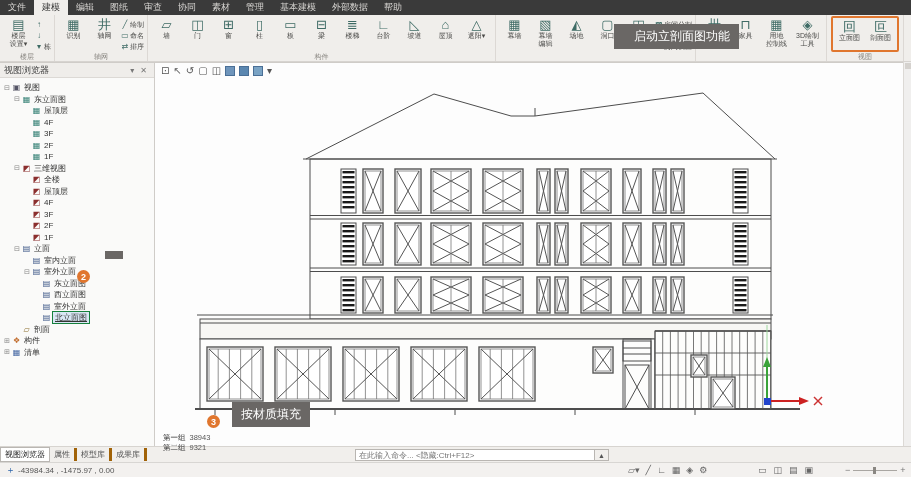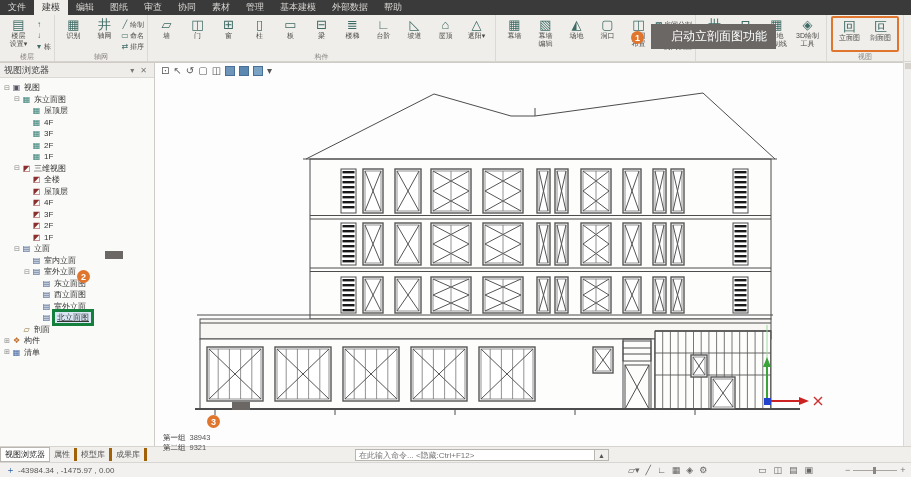--- a/index.html
+++ b/index.html
@@ -32,21 +32,21 @@
     background:#fafaf9; border-right:1px solid #cfccc8; border-top:1px solid #cfccc8; }
   #panelheader { height:15px; background:#efedea; border-bottom:1px solid #dcd9d5;
     display:flex; align-items:center; padding:0 4px; }
   #panelheader .t { flex:1; font-size:9px; color:#444; }
   #panelheader .hic { font-size:8px; color:#777; padding:0 3px; cursor:pointer; }
   #tree { padding-top:4px; }
   .trow { height:11.5px; display:flex; align-items:center; font-size:8px; color:#333; white-space:nowrap; }
   .trow .exp { width:8px; font-size:7px; color:#888; text-align:center; }
   .trow .tic { font-size:8px; width:11px; text-align:center; }
   .trow .lbl { padding:0 2px; }
-  .trow.sel .lbl { background:#d9e7f5; border:3px solid #15803d;text-decoration:underline; }
+  .trow.sel .lbl { background:#d9e7f5; border:1px solid #15803d;text-decoration:underline; }
 
   
   #canvas { position:absolute; left:155px; top:62px; width:748px; height:384px;
     background:#fdfdfd; border-top:1px solid #cfccc8; }
   #viewtools { position:absolute; left:6px; top:1px; height:14px; display:flex; align-items:center; gap:4px; }
   .vt { font-size:10px; color:#555; cursor:pointer; line-height:12px; }
   .cube { width:10px; height:10px; border:1px solid #4a6f96; cursor:pointer; }
   .cube.c1 { background:#6f95bb; } .cube.c2 { background:#5b87b0; } .cube.c3 { background:#7aa3c4; }
   #drawing { position:absolute; left:0; top:0; }
 
@@ -761,30 +761,31 @@
       <rect x="609" y="335" width="7" height="7" fill="#2244cc"></rect>
     </g>
   </svg>
 </div>
 
 <div id="scrollbar">
     <div class="sq"></div>
   </div>
 
 <div class="stepnum" style="left:631px; top:31px;">1</div>
-<div class="stepbox" style="left:651px; top:24px;padding-left:20px;">
+<div class="stepbox" style="left:614px; top:24px;padding-left:20px;">
   <div>启动立剖面图功能</div>
 </div>
 
 <div class="stepnum" style="left:77px; top:270px;">2</div>
 <div class="stepbox" style="left:105px; top:251px;">
 </div>
 
 <div class="stepnum" style="left:207px; top:415px;">3</div>
 <div class="stepbox" style="left:232px; top:402px;">
+  <div>按材质填充</div>
 </div>
 
 <div id="counts">
   <div><span>第一组</span><span class="n">38943</span></div>
   <div><span>第二组</span><span class="n">9321</span></div>
 </div>
 
 <div id="bottombar">
     <div class="ptab active">视图浏览器</div>
     <div class="ptab">属性</div>

